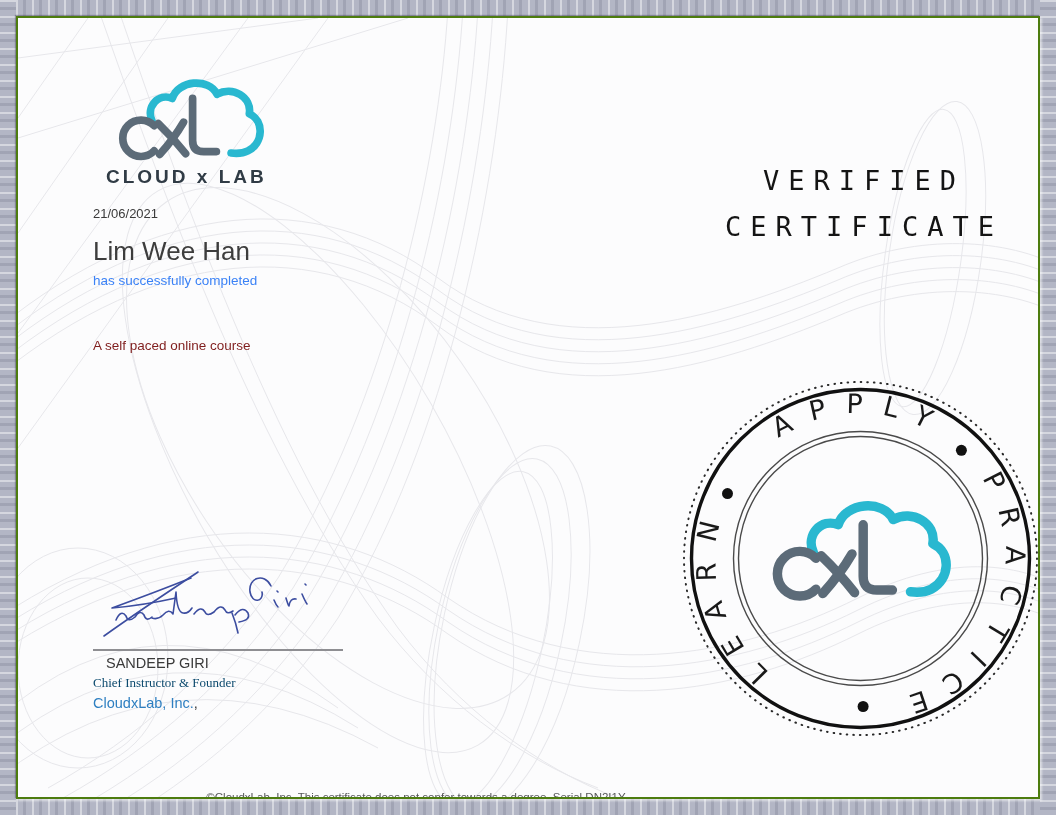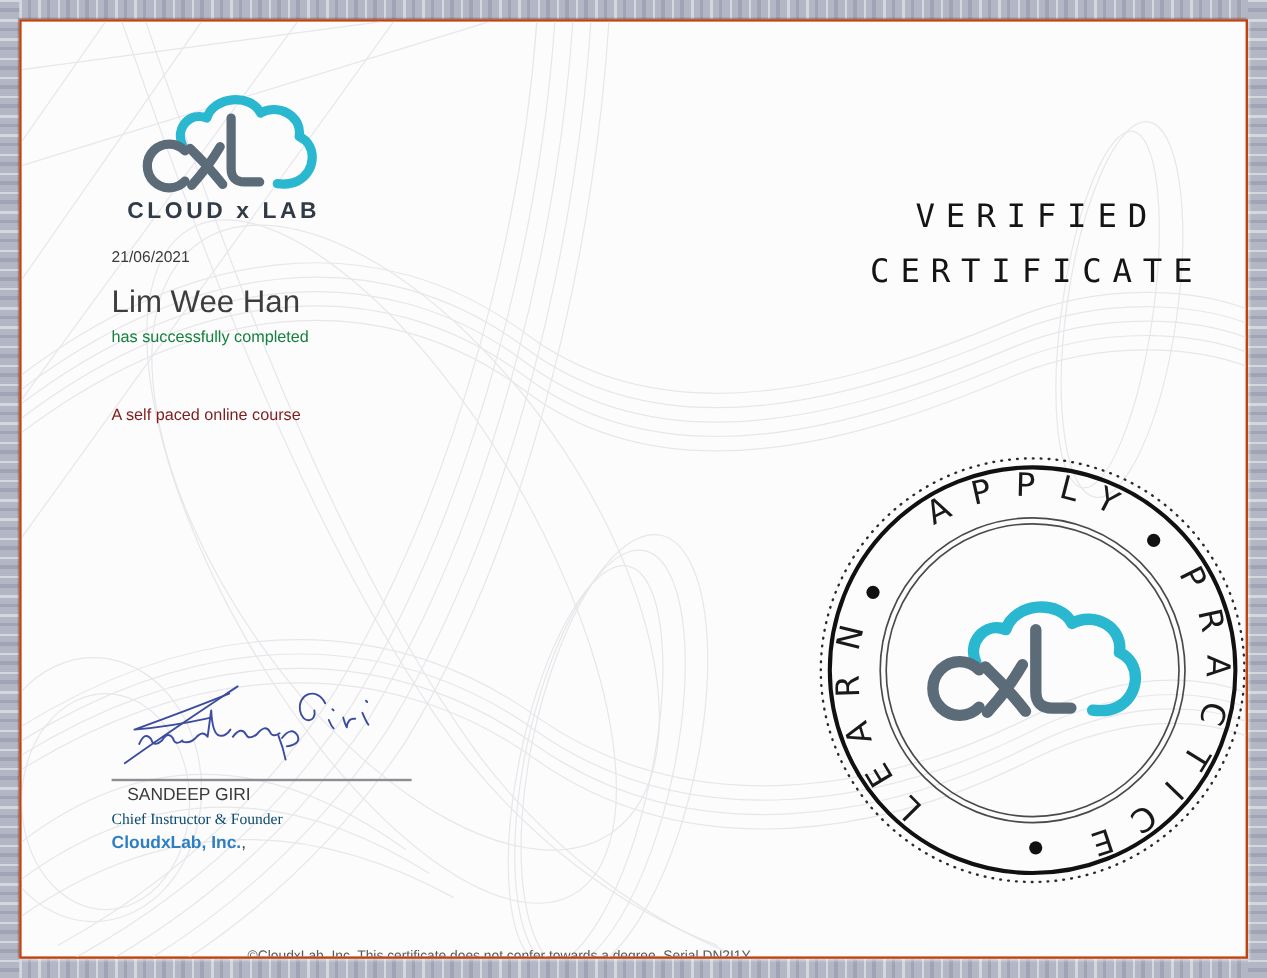--- a/index.html
+++ b/index.html
@@ -17,51 +17,51 @@
       rgba(96,99,120,.22) 7px 10px, rgba(255,255,255,0) 10px 16px);}
   .frame-v{top:0;height:815px;width:16px;
     background-image:repeating-linear-gradient(180deg,
       rgba(255,255,255,.45) 0 2px, rgba(255,255,255,0) 2px 7px,
       rgba(96,99,120,.22) 7px 10px, rgba(255,255,255,0) 10px 16px);}
   .frame-top{top:0;} .frame-bottom{bottom:0;}
   .frame-left{left:0;} .frame-right{right:0;}
 
   
   .cert{position:absolute;left:16px;top:16px;width:1024px;height:783px;
-        background:#fcfcfd;border:2px solid #c2410c;
+        background:#fcfcfd;border:2px solid #4d7c0f;
         box-shadow:inset 1px 1px 2px rgba(255,255,255,.9), 2px 2px 2px rgba(255,255,255,.55), -1px -1px 1px rgba(70,72,90,.45);
         overflow:hidden;}
 
   .guilloche{position:absolute;left:0;top:0;}
 
   .abs{position:absolute;}
 
   
   .logo-wrap{left:76px;top:44px;width:200px;}
   .wordmark{left:88px;top:148px;font-size:19px;font-weight:bold;color:#303b45;letter-spacing:3px;}
 
   .date{left:75px;top:188px;font-size:13px;color:#3a3a3a;}
   .recipient{left:75px;top:218px;font-size:26px;color:#3d3d3d;}
-  .completed{left:75px;top:255px;font-size:13.5px;color:#15803d;}
+  .completed{left:75px;top:255px;font-size:13.5px;color:#3b82f6;}
   .course{left:75px;top:283px;font-size:26px;color:#3d3d3d;}
   .subtitle{left:75px;top:320px;font-size:13.5px;color:#7f1d1d;}
 
   .verified{left:636px;top:140px;width:420px;text-align:center;
             font-family:"DejaVu Sans Mono", monospace;font-size:27px;color:#141414;
             letter-spacing:9px;line-height:46px;white-space:pre-line;}
 
   .seal{left:660px;top:358px;}
   .seal text{font-family:"DejaVu Sans", sans-serif;font-size:27px;letter-spacing:19px;fill:#191919;}
 
   .sig-svg{left:68px;top:540px;}
   .sig-line{left:75px;top:631px;width:250px;height:2px;background:#8e8e92;}
   .sig-name{left:88px;top:637px;font-size:14.5px;color:#3a3a3a;}
   .sig-title{left:75px;top:657px;font-size:13px;color:#0c4a6e;font-family:Liberation Serif, serif;}
   .sig-company{left:75px;top:677px;font-size:14.5px;color:#3a3a3a;}
-  .sig-company a{color:#2e7fc1;text-decoration:none;font-weight:bold;text-align:center;}
+  .sig-company a{color:#2e7fc1;text-decoration:none;font-weight:normal;text-align:center;}
 
   .footer{left:0px;top:773px;width:796px;text-align:center;font-size:11.5px;color:#57585b;}
 </style>
 </head>
 <body>
 
 <div class="page">
   <div class="frame-strip frame-h frame-top"></div>
   <div class="frame-strip frame-h frame-bottom"></div>
   <div class="frame-strip frame-v frame-left"></div>

